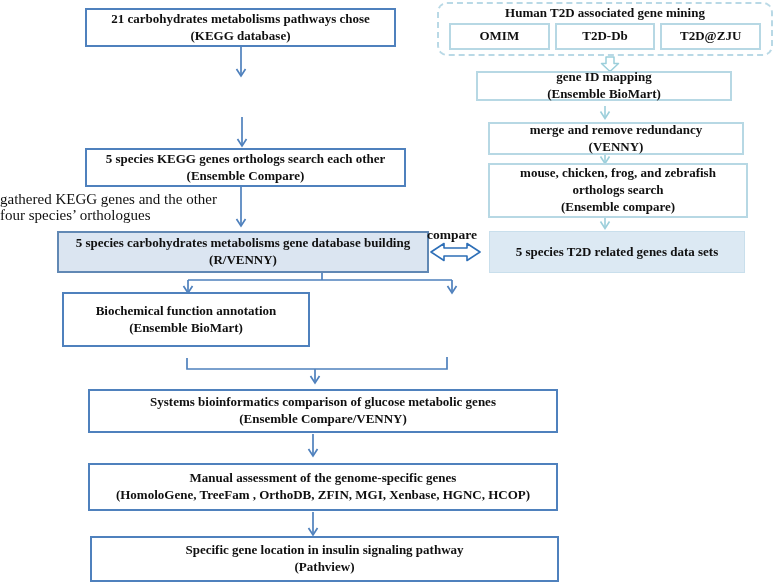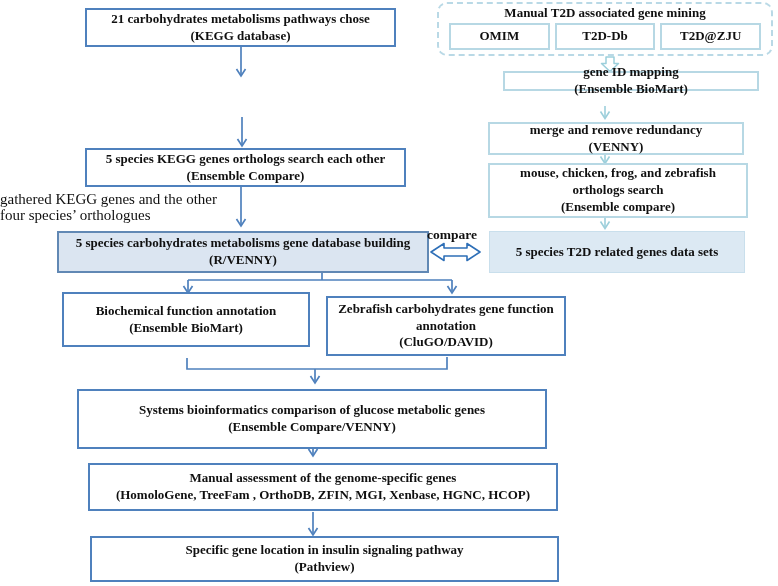--- a/index.html
+++ b/index.html
@@ -93,50 +93,46 @@
     <div>(R/VENNY)</div>
   </div>
 
   <div class="cmp">compare</div>
 
   <div class="box" style="left:62px;top:292px;width:248px;height:55px">
     <div>Biochemical function annotation</div>
     <div>(Ensemble BioMart)</div>
   </div>
 
-  <div class="box" style="left:326px;top:296px;width:240px;height:60px">
-    <div>Zebrafish carbohydrates gene function annotation</div>
-    <div>(CluGO/DAVID)</div>
-  </div>
 
-  <div class="box" style="left:77px;top:389px;width:470px;height:60px">
+  <div class="box" style="left:88px;top:389px;width:470px;height:44px">
     <div>Systems bioinformatics comparison of glucose metabolic genes</div>
     <div>(Ensemble Compare/VENNY)</div>
   </div>
 
   <div class="box" style="left:88px;top:463px;width:470px;height:48px">
     <div>Manual assessment of the genome-specific genes</div>
     <div>(HomoloGene, TreeFam , OrthoDB, ZFIN, MGI, Xenbase, HGNC, HCOP)</div>
   </div>
 
   <div class="box" style="left:90px;top:536px;width:469px;height:46px">
     <div>Specific gene location in insulin signaling pathway</div>
     <div>(Pathview)</div>
   </div>
 
   <div class="t2d">
-    <div class="t2d-title">Manual T2D associated gene mining</div>
+    <div class="t2d-title">Human T2D associated gene mining</div>
     <div class="t2d-row">
       <div class="src">OMIM</div>
       <div class="src">T2D-Db</div>
       <div class="src">T2D@ZJU</div>
     </div>
   </div>
 
-  <div class="box lightb" style="left:503px;top:71px;width:256px;height:20px">
+  <div class="box lightb" style="left:476px;top:71px;width:256px;height:30px">
     <div>gene ID mapping</div>
     <div>(Ensemble BioMart)</div>
   </div>
 
   <div class="box lightb" style="left:488px;top:122px;width:256px;height:33px">
     <div>merge and remove redundancy</div>
     <div>(VENNY)</div>
   </div>
 
   <div class="box lightb" style="left:488px;top:163px;width:260px;height:55px">

